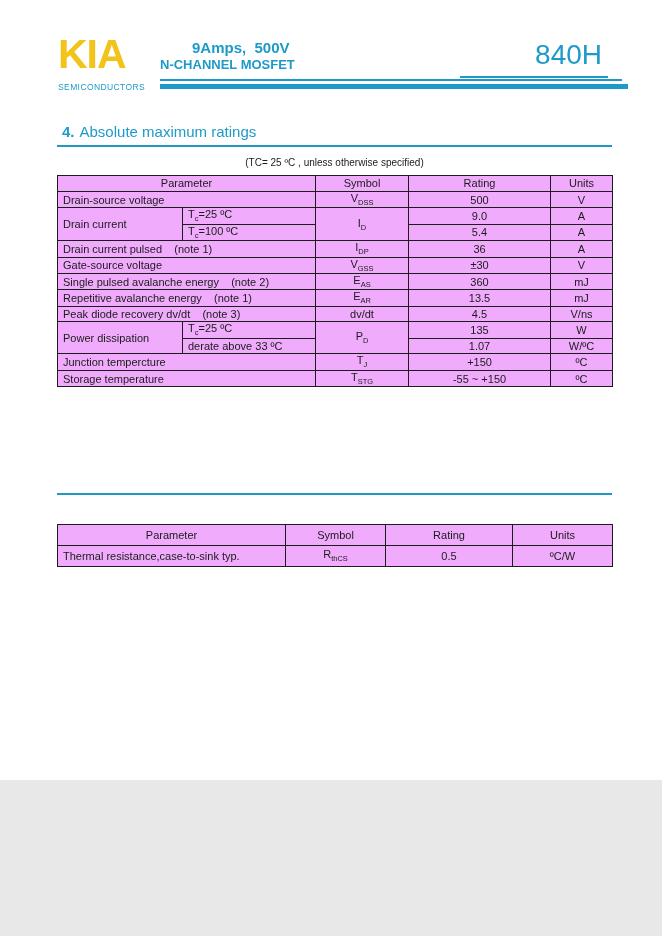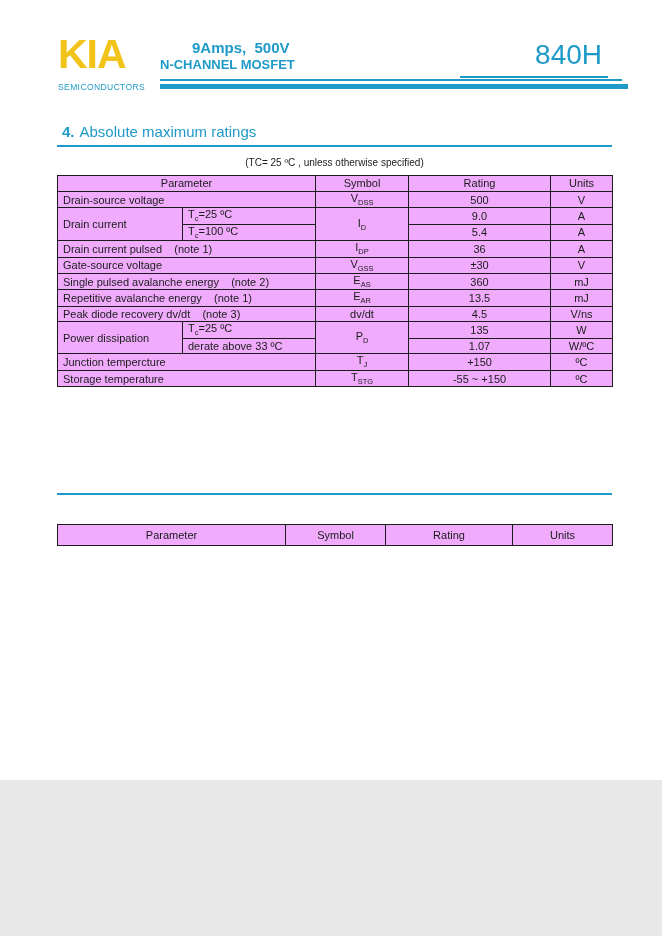--- a/index.html
+++ b/index.html
@@ -174,19 +174,25 @@
         <col style="width:127px">
         <col style="width:100px">
     </colgroup>
     <tbody>
         <tr>
           <th>Parameter</th>
           <th>Symbol</th>
           <th>Rating</th>
           <th>Units</th>
         </tr>
+        <tr>
+          <td class="param">Thermal resistance,case-to-sink typ.</td>
+          <td class="c">R<sub>thCS</sub></td>
+          <td class="c">0.5</td>
+          <td class="c">ºC/W</td>
+        </tr>
       </tbody>
   </table>
 
   <div class="footer-rule"></div>
   <div class="footer-rev">Rev 1.1 JAN 2014</div>
 
 </div>
 
 </body></html>

